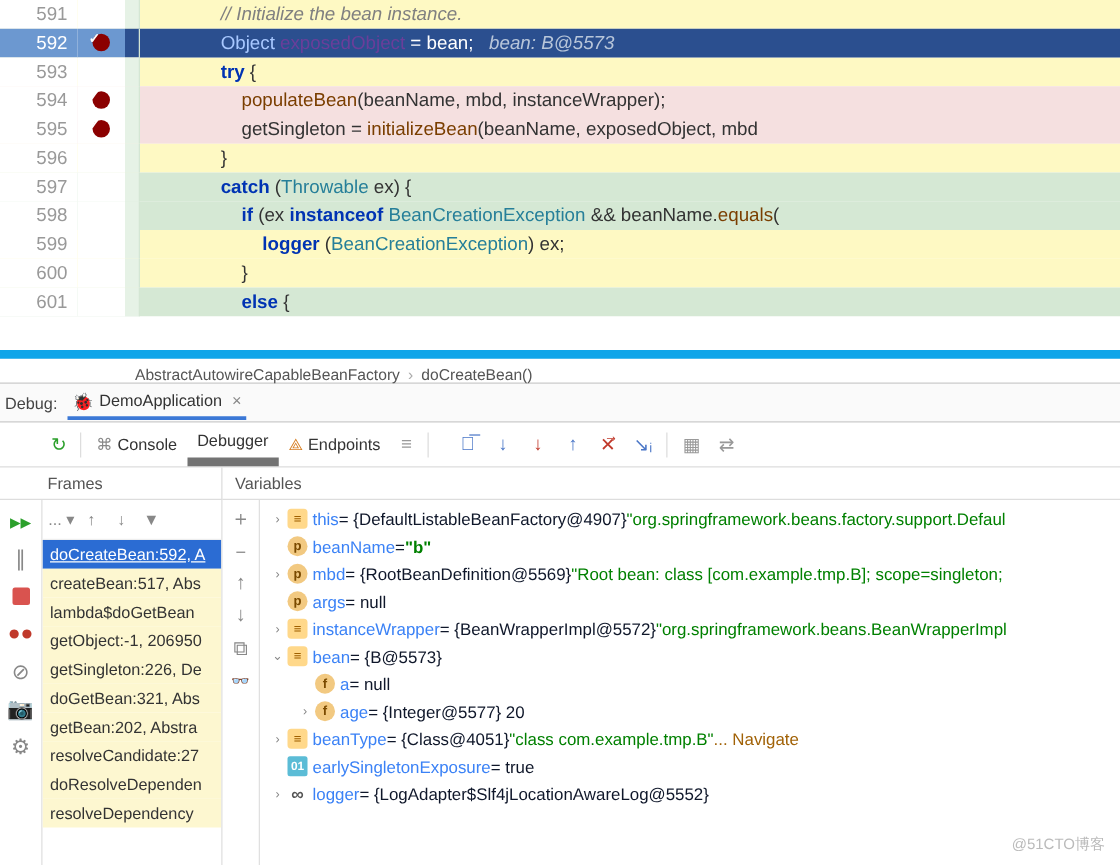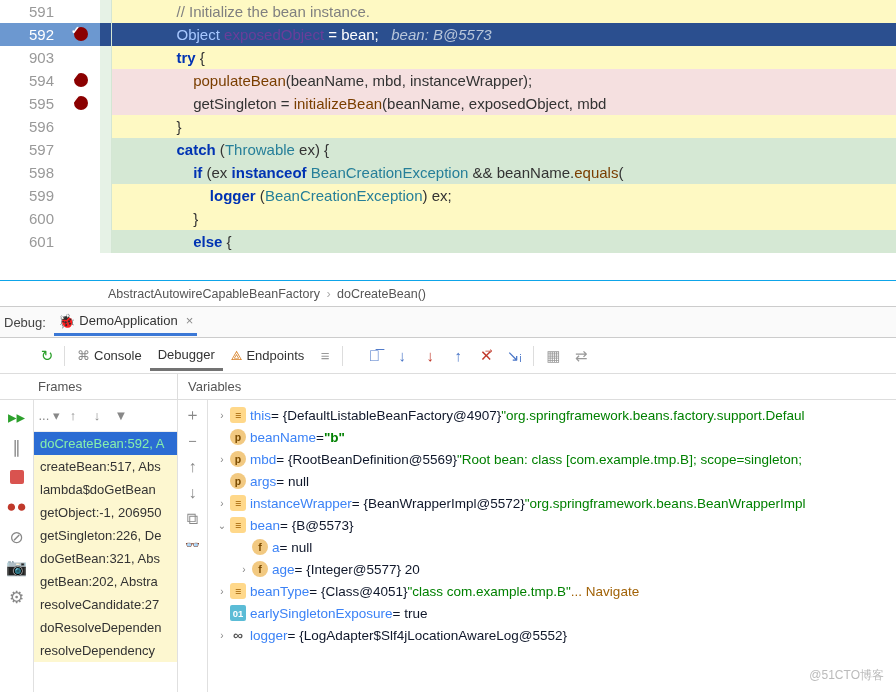--- a/index.html
+++ b/index.html
@@ -15,50 +15,50 @@
 
 .bg-green   { background:#d5e8d4; }
 .bg-greenL  { background:#fef9c3; }
 .bg-pink    { background:#f5e0e0; }
 .bg-exec .gutter-num{ background:#6c98d0; color:#fff;}
 .bg-exec .gutter-bp { background:#6c98d0;}
 .bg-exec .fold      { background:#2b4f8f;}
 .bg-exec .code      { background:#2b4f8f; color:#fff;}
 
 
-.cmt  { color:#808080; }
+.cmt  { color:#808080; font-style: italic;}
 .kw   { color:#0033b3; font-weight:600;}
 .typ  { color:#267f99;}
 .id   { color:#6a3e9a;}
 .fn   { color:#7a3e00;}
 .hint { color:#9aa; font-style:italic;}
 .bg-exec .hint{ color:#b8c6da;}
 .bg-exec .typ { color:#a8c8ff;}
 
 
 .bp-dot{ position:absolute; left:12px; top:4px; width:14px; height:14px; border-radius:50%; background:#8b0000;}
 .bp-check{ position:absolute; left:9px; top:1px; color:#fff; font-size:11px; font-weight:bold;}
 
 
-.breadcrumb{ height:26px; line-height:26px; padding-left:108px; font-size:12.5px; color:#555; border-top:1px solid #0ea5e9;}
+.breadcrumb{ height:26px; line-height:26px; padding-left:108px; font-size:12.5px; color:#555; border-top:7px solid #0ea5e9;}
 .breadcrumb .sep{ color:#aaa; padding:0 3px;}
 
 
 .debug-hdr{ height:32px; display:flex; align-items:center; padding-left:4px; border-top:1px solid #ccc; border-bottom:1px solid #ccc; background:#fafafa;}
 .debug-hdr .lbl{ color:#444; margin-right:8px;}
 .tab-app{ display:inline-flex; align-items:center; gap:4px; padding:4px 4px; border-bottom:3px solid #3b78d6; font-weight:500;}
 .bug-ico{ color:#3ba600; font-size:14px;}
 .closex { color:#888; font-size:13px; margin-left:4px;}
 
 
 .tb-row{ height:36px; display:flex; align-items:center; border-bottom:1px solid #ddd;}
 .left-vert{ width:34px; flex-shrink:0;}
 .tb-sep{ width:1px; height:20px; background:#ddd; margin:0 4px;}
 .tb-tab{ padding:6px 8px; cursor:pointer; display:inline-flex; align-items:center; gap:4px;}
-.tb-tab.on{ border-bottom:3px solid #737373; font-weight:500;}
+.tb-tab.on{ border-bottom:7px solid #737373; font-weight:500;}
 .grp{ margin-left:14px; display:flex; align-items:center; gap:2px;}
 .ico{ width:26px; height:26px; display:inline-flex; align-items:center; justify-content:center; font-size:15px; color:#4a76c7; cursor:pointer;}
 .ico.red{ color:#c0392b;}
 .ico.grey{ color:#999;}
 
 
 .panels-hdr{ height:26px; display:flex;}
 .ph-a{ width:178px; padding-left:38px; color:#555; border-right:1px solid #ddd; border-bottom:1px solid #ddd; line-height:26px;}
 .ph-b{ flex:1; padding-left:10px; color:#555; border-bottom:1px solid #ddd; line-height:26px;}
 
@@ -68,21 +68,21 @@
 .vrail .vbtn{ width:26px; height:26px; display:flex; align-items:center; justify-content:center; font-size:17px; cursor:pointer;}
 .vrail .go{ color:#2ca02c;}
 .vrail .stop{ background:#d9534f; color:#fff; width:14px; height:14px; border-radius:2px; margin:6px;}
 .vrail .grey{ color:#888;}
 
 .frames{ width:144px; border-right:1px solid #e0e0e0; display:flex; flex-direction:column;}
 .frames-tools{ height:32px; display:flex; align-items:center; gap:2px; padding-left:4px; border-bottom:1px solid #eee;}
 .frames-tools .ft{ width:22px; text-align:center; color:#888; cursor:pointer;}
 .frame-list{ flex:1; overflow:hidden;}
 .frame-it{ padding:4px 6px; font-size:13px; white-space:nowrap; overflow:hidden;}
-.frame-it.sel{ background:#2b6cd3; color:#86efac;}
+.frame-it.sel{ background:#2b6cd3; color:#ffffff;text-decoration:underline;}
 .frame-it.ylw{ background:#fdf7d0;}
 
 .mid-rail{ width:30px; border-right:1px solid #e0e0e0; display:flex; flex-direction:column; align-items:center; padding-top:4px; gap:4px;}
 .mid-rail .mbtn{ width:22px; height:22px; display:flex; align-items:center; justify-content:center; color:#888; cursor:pointer; font-size:16px;}
 
 .vars{ flex:1; padding:4px 0 0 6px; font-size:13.5px; overflow:hidden;}
 .vrow{ display:flex; align-items:center; height:22px; white-space:nowrap;}
 .twist{ width:16px; text-align:center; color:#888; cursor:pointer; font-size:10px;}
 .badge{ width:16px; height:16px; border-radius:3px; font-size:10.5px; display:inline-flex; align-items:center; justify-content:center; margin-right:4px; color:#7a4a00; background:#f2c981; font-weight:600;}
 .badge.p{ background:#f2c981; border-radius:50%;}
@@ -111,21 +111,21 @@
       <div class="line bg-exec bp">
         <div class="gutter-num">592</div>
         <div class="gutter-bp">
           <div class="bp-dot"></div>
           <div class="bp-check">✓</div>
         </div>
         <div class="fold"></div>
         <div class="code"><span>               </span><span class="typ">Object</span><span> </span><span class="id">exposedObject</span><span> = bean;   </span><span class="hint">bean: B@5573</span></div>
       </div>
       <div class="line bg-greenL">
-        <div class="gutter-num">903</div>
+        <div class="gutter-num">593</div>
         <div class="gutter-bp"></div>
         <div class="fold"></div>
         <div class="code"><span>               </span><span class="kw">try</span><span> {</span></div>
       </div>
       <div class="line bg-pink bp">
         <div class="gutter-num">594</div>
         <div class="gutter-bp">
           <div class="bp-dot"></div>
           <div class="bp-check">✓</div>
         </div>

